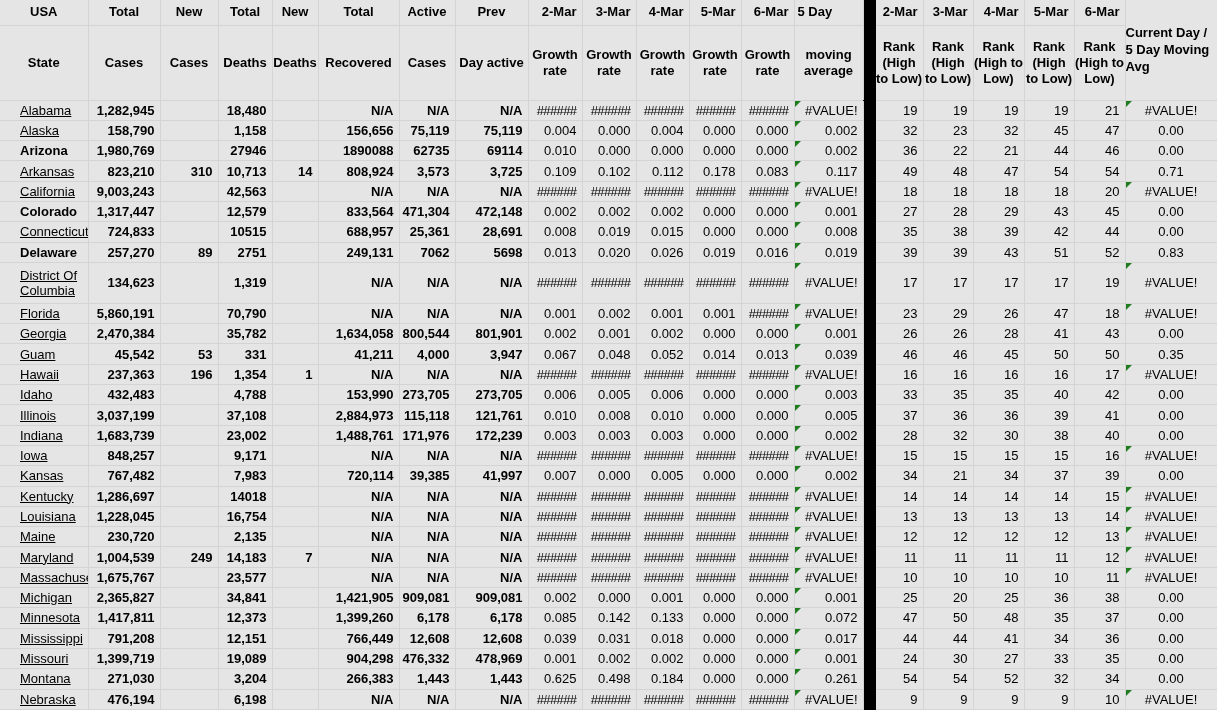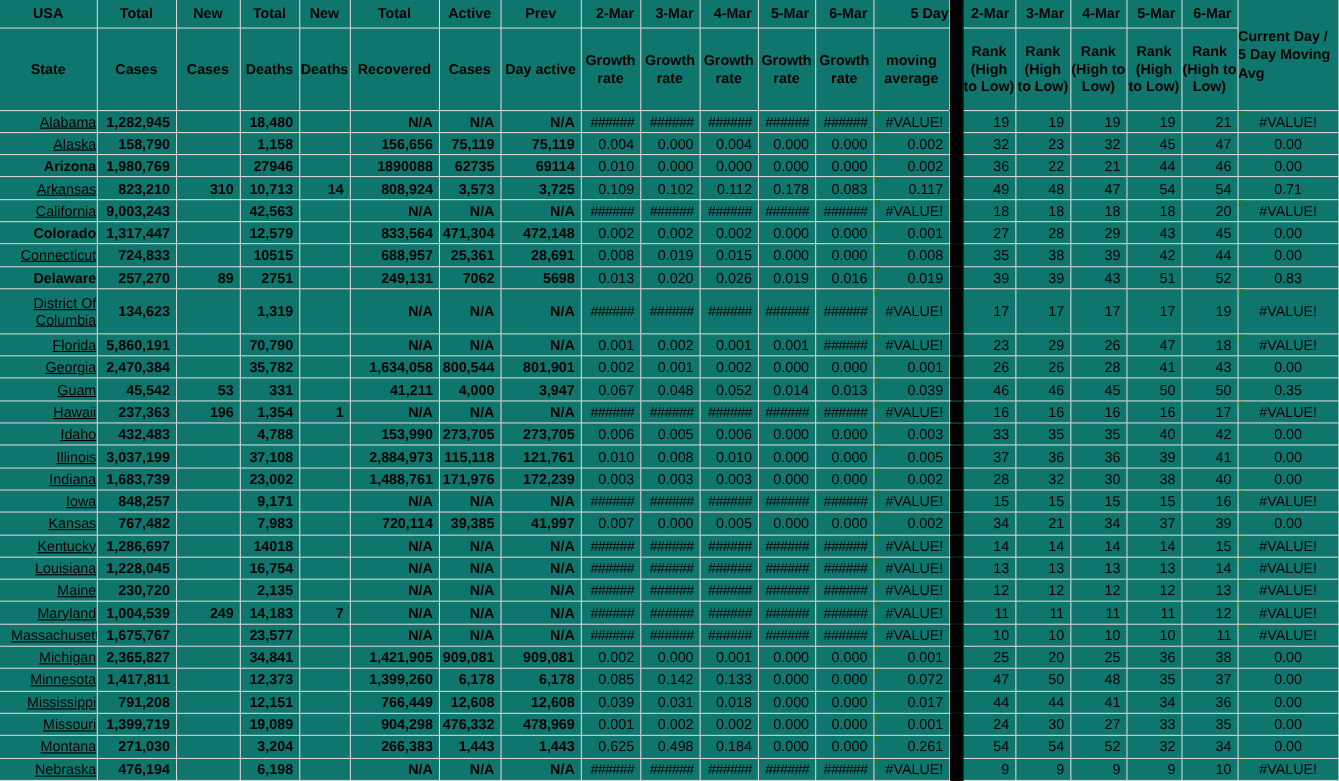--- a/index.html
+++ b/index.html
@@ -1,30 +1,30 @@
 <!DOCTYPE html>
 <html><head>
 <meta charset="utf-8">
 <style>
   html,body{margin:0;padding:0;background:#fff}
-  .sheet-wrap{width:1217px;height:710px;overflow:hidden;background:#0f766e}
+  .sheet-wrap{width:1217px;height:710px;overflow:hidden;background:#e5e5e5}
   table{border-collapse:collapse;table-layout:fixed;width:1217px;font-family:"Liberation Sans",sans-serif;color:#000}
   td,th{font-size:13px;padding:0;vertical-align:middle;overflow:hidden;white-space:nowrap;
         border-right:1px solid #d4d4d4;border-bottom:1px solid #d4d4d4;position:relative;font-weight:normal}
   thead th{font-weight:bold;line-height:16px;white-space:normal}
   tr.h1{height:25px}
   tr.h2{height:75px}
   tbody tr{height:20.3px}
   tbody tr.tall{height:41px}
   .c{text-align:center}
   .r{text-align:right;padding-right:5px}
-  .l{text-align:right;padding-left:3px}
+  .l{text-align:left;padding-left:3px}
   .ctr{text-align:center}
   .b{font-weight:bold}
-  .state{text-align:right;padding-left:10px;white-space:normal;line-height:15px}
+  .state{text-align:left;padding-left:20px;white-space:normal;line-height:15px}
   .u{text-decoration:underline}
   .divider{background:#000;border-color:#000}
   .hash{letter-spacing:-0.6px}
   .cur{text-align:left;line-height:17px;white-space:normal}
   .tri-icon{position:absolute;top:0;left:0;width:0;height:0;
             border-top:6px solid #1f7d1f;border-right:6px solid transparent}
 </style>
 </head>
 <body>
 

